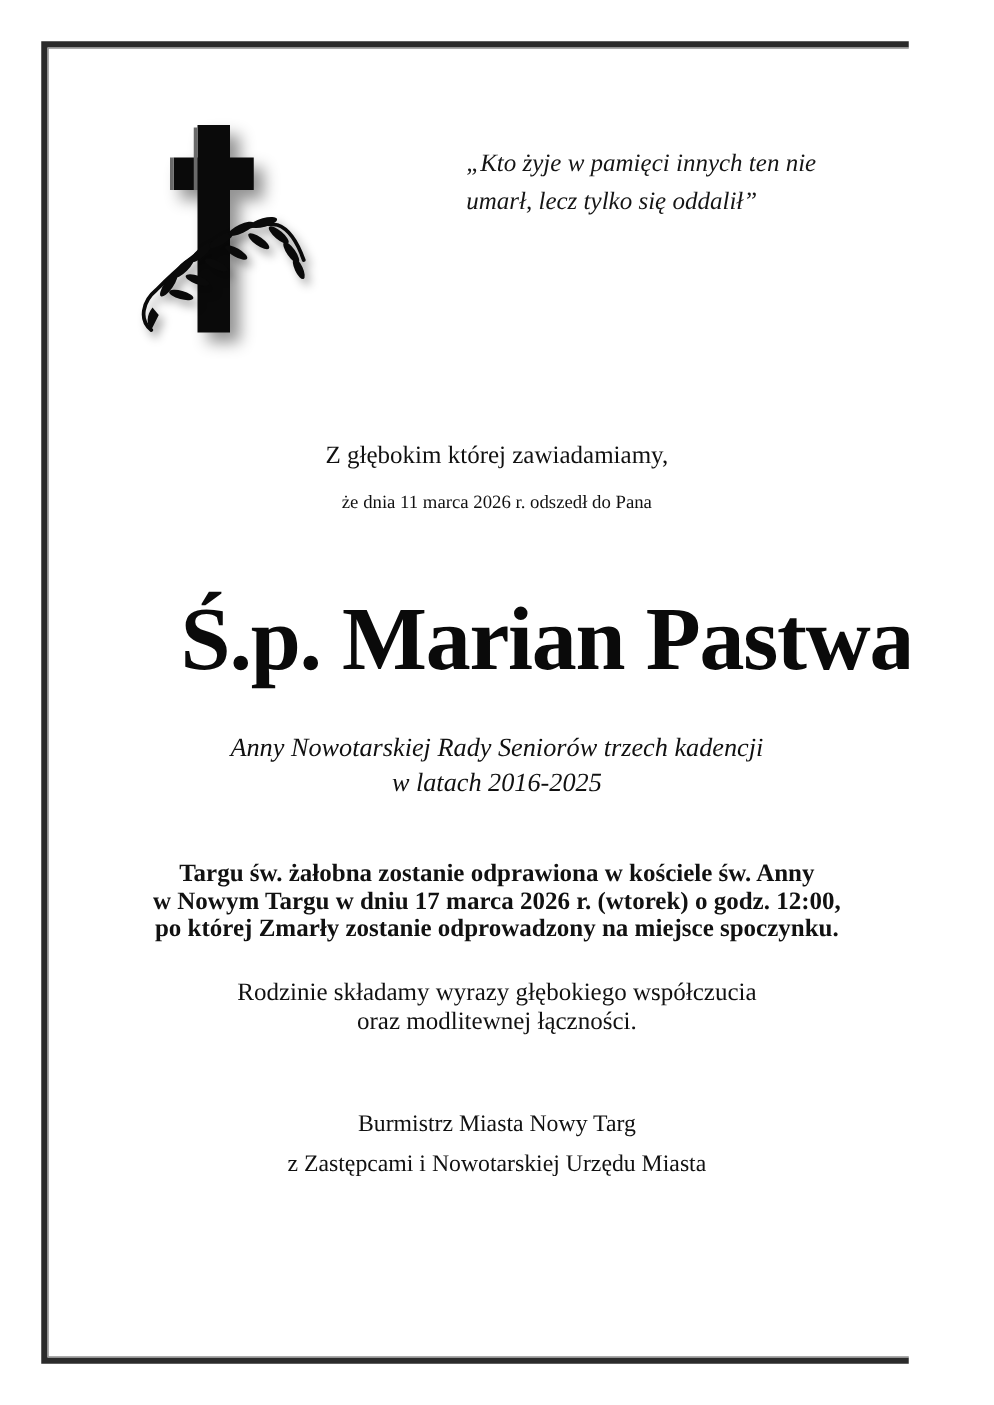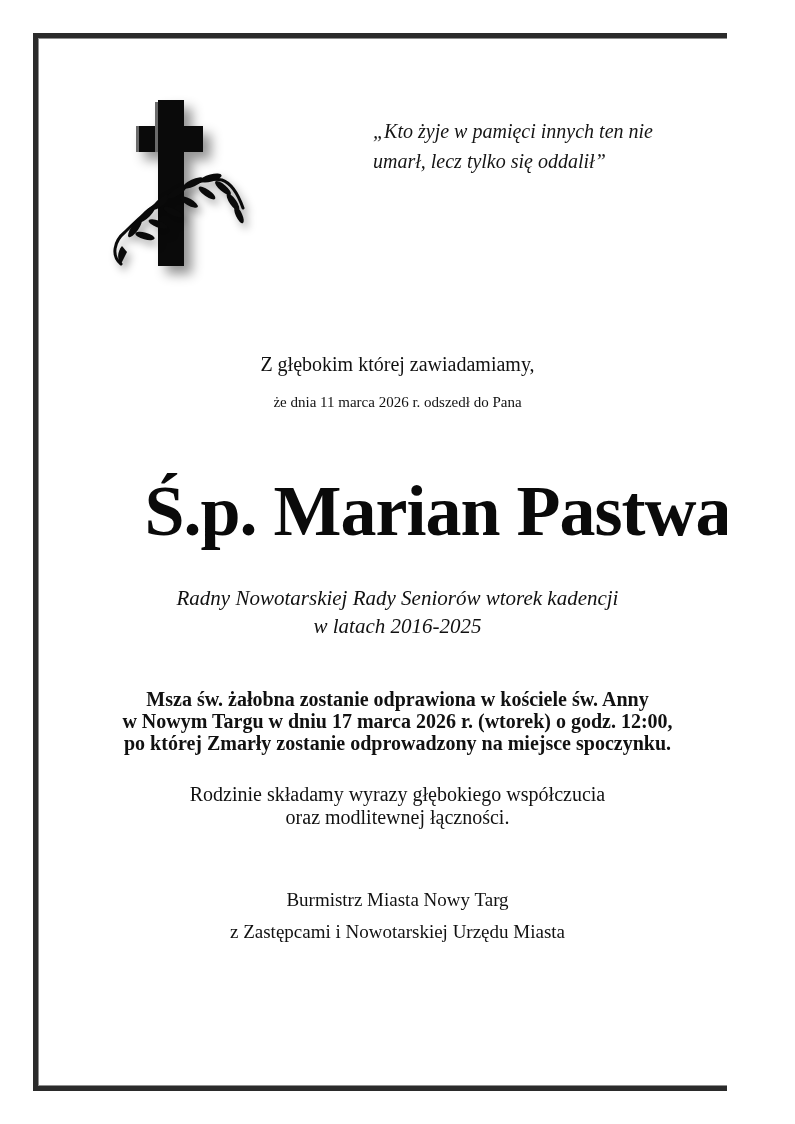--- a/index.html
+++ b/index.html
@@ -108,26 +108,26 @@
     <div>„Kto żyje w pamięci innych ten nie</div>
     <div>umarł, lecz tylko się oddalił”</div>
   </div>
 
   <div class="centered announce-1">Z głębokim której zawiadamiamy,</div>
   <div class="centered announce-2">że dnia 11 marca 2026 r. odszedł do Pana</div>
 
   <div class="centered deceased-title">Ś.p. Marian Pastwa</div>
 
   <div class="centered role-block">
-    <div>Radny Nowotarskiej Rady Seniorów wtorek kadencji</div>
+    <div>Anny Nowotarskiej Rady Seniorów trzech kadencji</div>
     <div>w latach 2016-2025</div>
   </div>
 
   <div class="centered funeral-block">
-    <div>Msza św. żałobna zostanie odprawiona w kościele św. Anny</div>
+    <div>Targu św. żałobna zostanie odprawiona w kościele św. Anny</div>
     <div>w Nowym Targu w dniu 17 marca 2026 r. (wtorek) o godz. 12:00,</div>
     <div>po której Zmarły zostanie odprowadzony na miejsce spoczynku.</div>
   </div>
 
   <div class="centered condolence-block">
     <div>Rodzinie składamy wyrazy głębokiego współczucia</div>
     <div>oraz modlitewnej łączności.</div>
   </div>
 
   <div class="centered signature-block">

